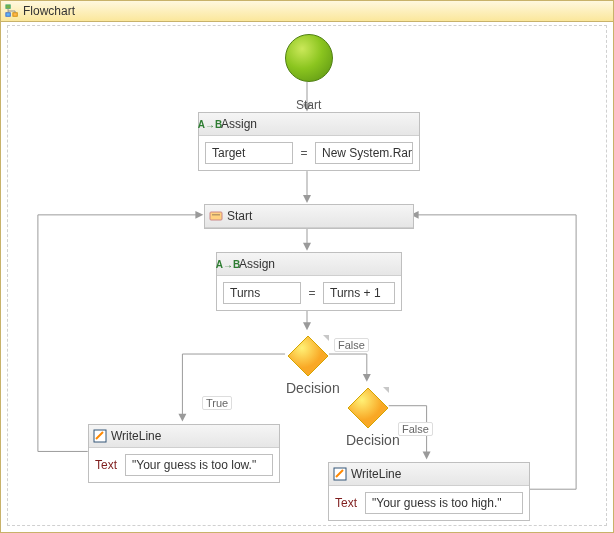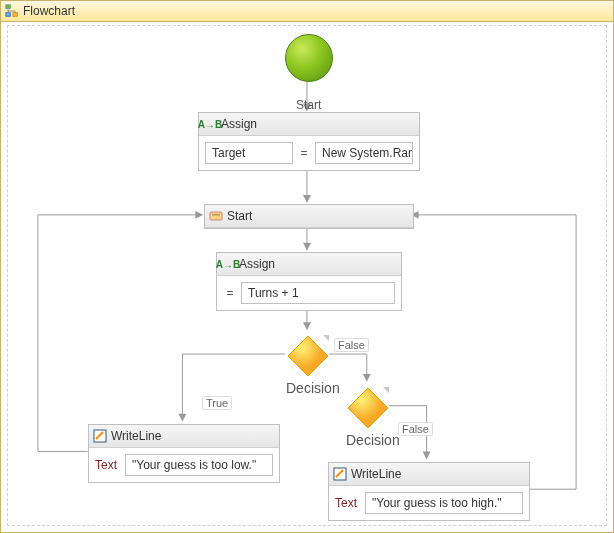--- a/index.html
+++ b/index.html
@@ -114,20 +114,21 @@
         <span>Start</span>
       </div>
     </div>
 
     <div class="box" style="left:208px;top:226px;width:184px">
       <div class="hdr">
         <span class="aicon i-ab">A→B</span>
         <span>Assign</span>
       </div>
       <div class="body">
+        <div class="fld" style="width:64px">Turns</div>
         <div class="eq">=</div>
         <div class="fld" style="flex:1">Turns + 1</div>
       </div>
     </div>
 
     <div class="diamond" style="left:278px;top:308px">
       <svg viewBox="0 0 44 44">
           <polygon points="22,2 42,22 22,42 2,22" fill="url(#g1)" stroke="#d4a400"></polygon>
         <defs>
             <radialGradient id="g1" cx="35%" cy="30%">

